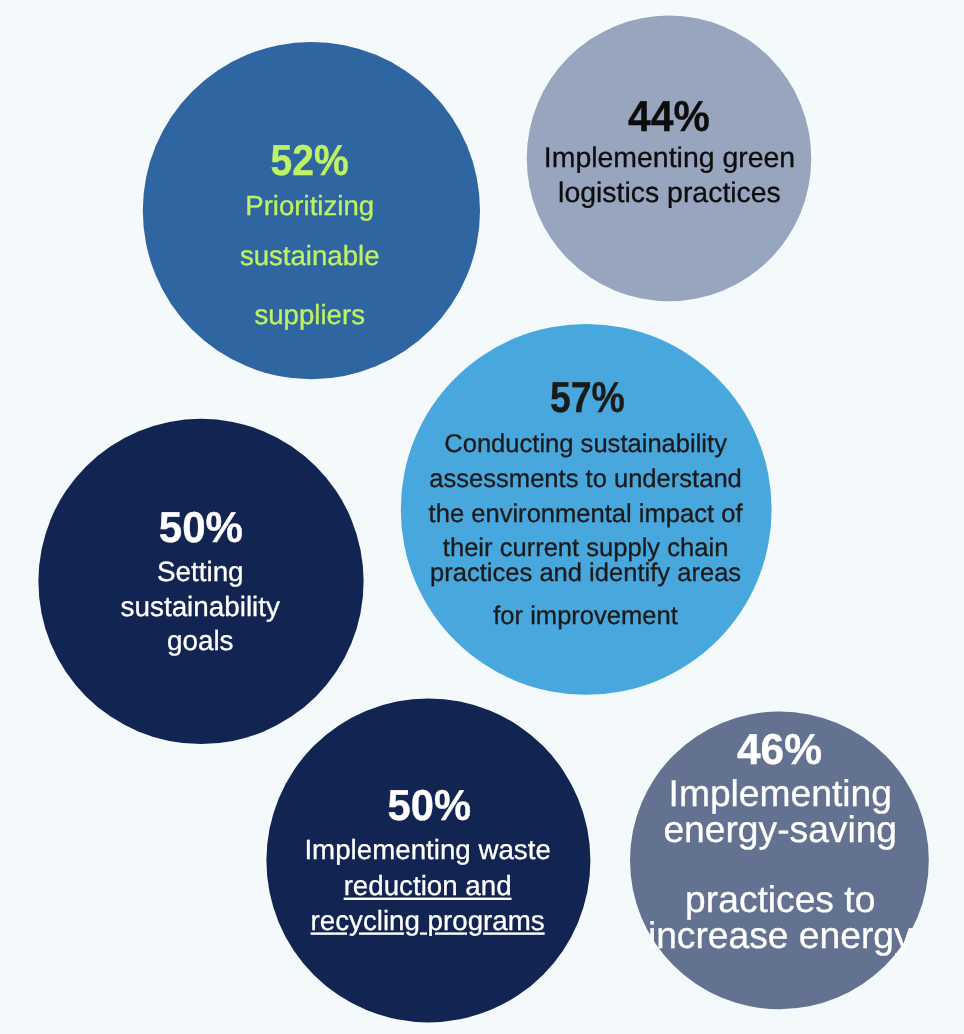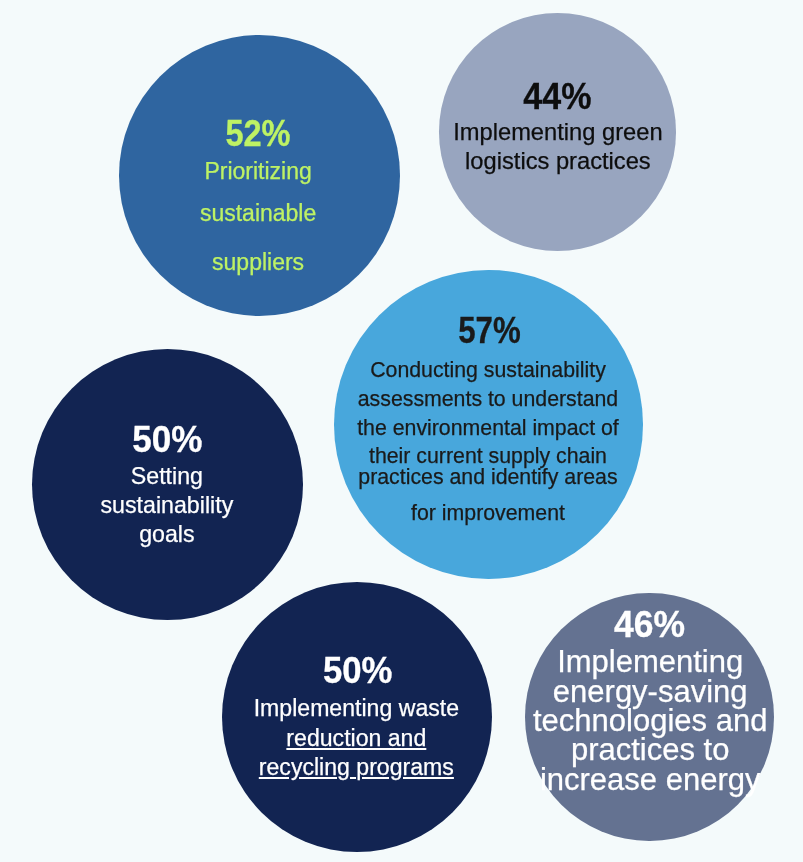--- a/index.html
+++ b/index.html
@@ -88,17 +88,16 @@
     <div class="bubble b4">
       <div class="txt pct">50%</div>
       <div class="txt lbl l0">Implementing waste</div>
       <div class="txt lbl l1">reduction and</div>
       <div class="txt lbl l2">recycling programs</div>
     </div>
     <div class="bubble b5">
       <div class="txt pct">46%</div>
       <div class="txt lbl l0">Implementing</div>
       <div class="txt lbl l1">energy-saving</div>
-      <div class="txt lbl l2">technologies and</div>
       <div class="txt lbl l3">practices to</div>
       <div class="txt lbl l4">increase energy</div>
     </div>
 </div>
 
 </body></html>

